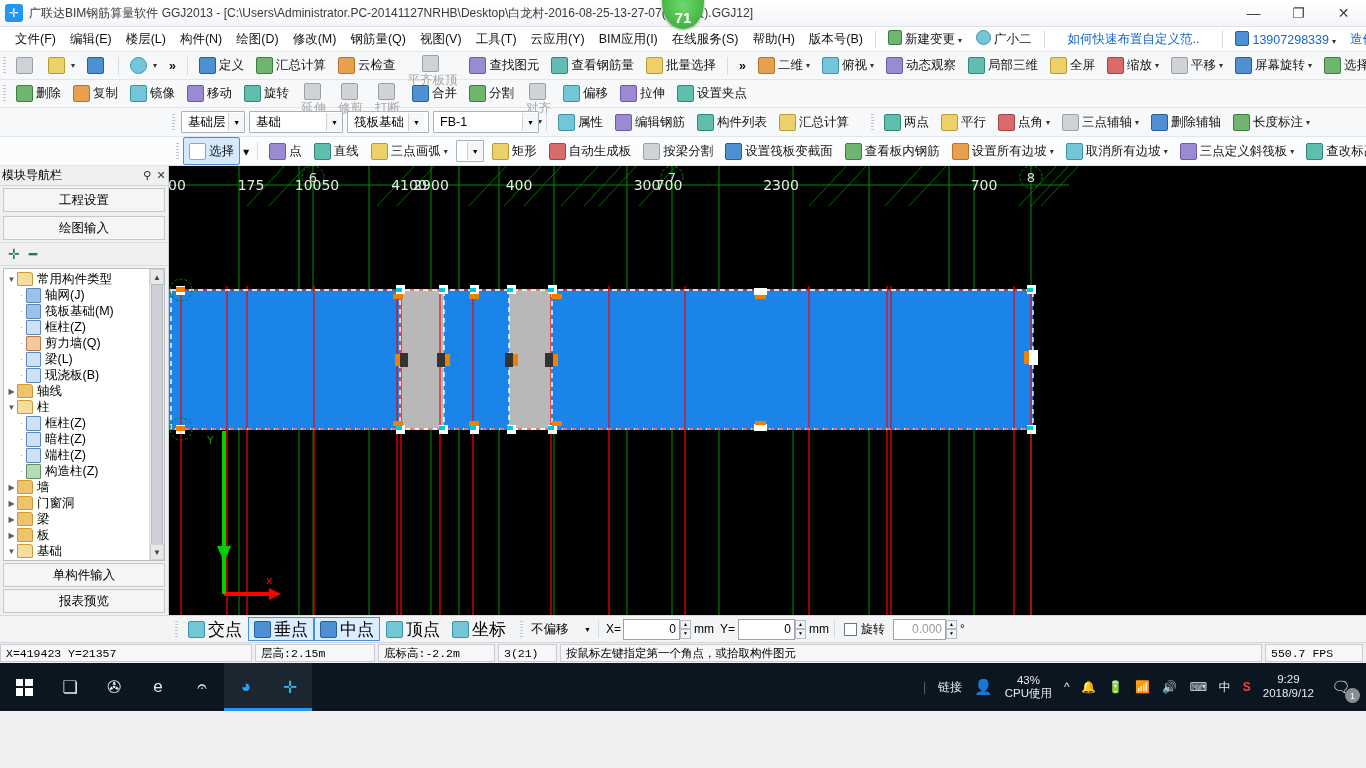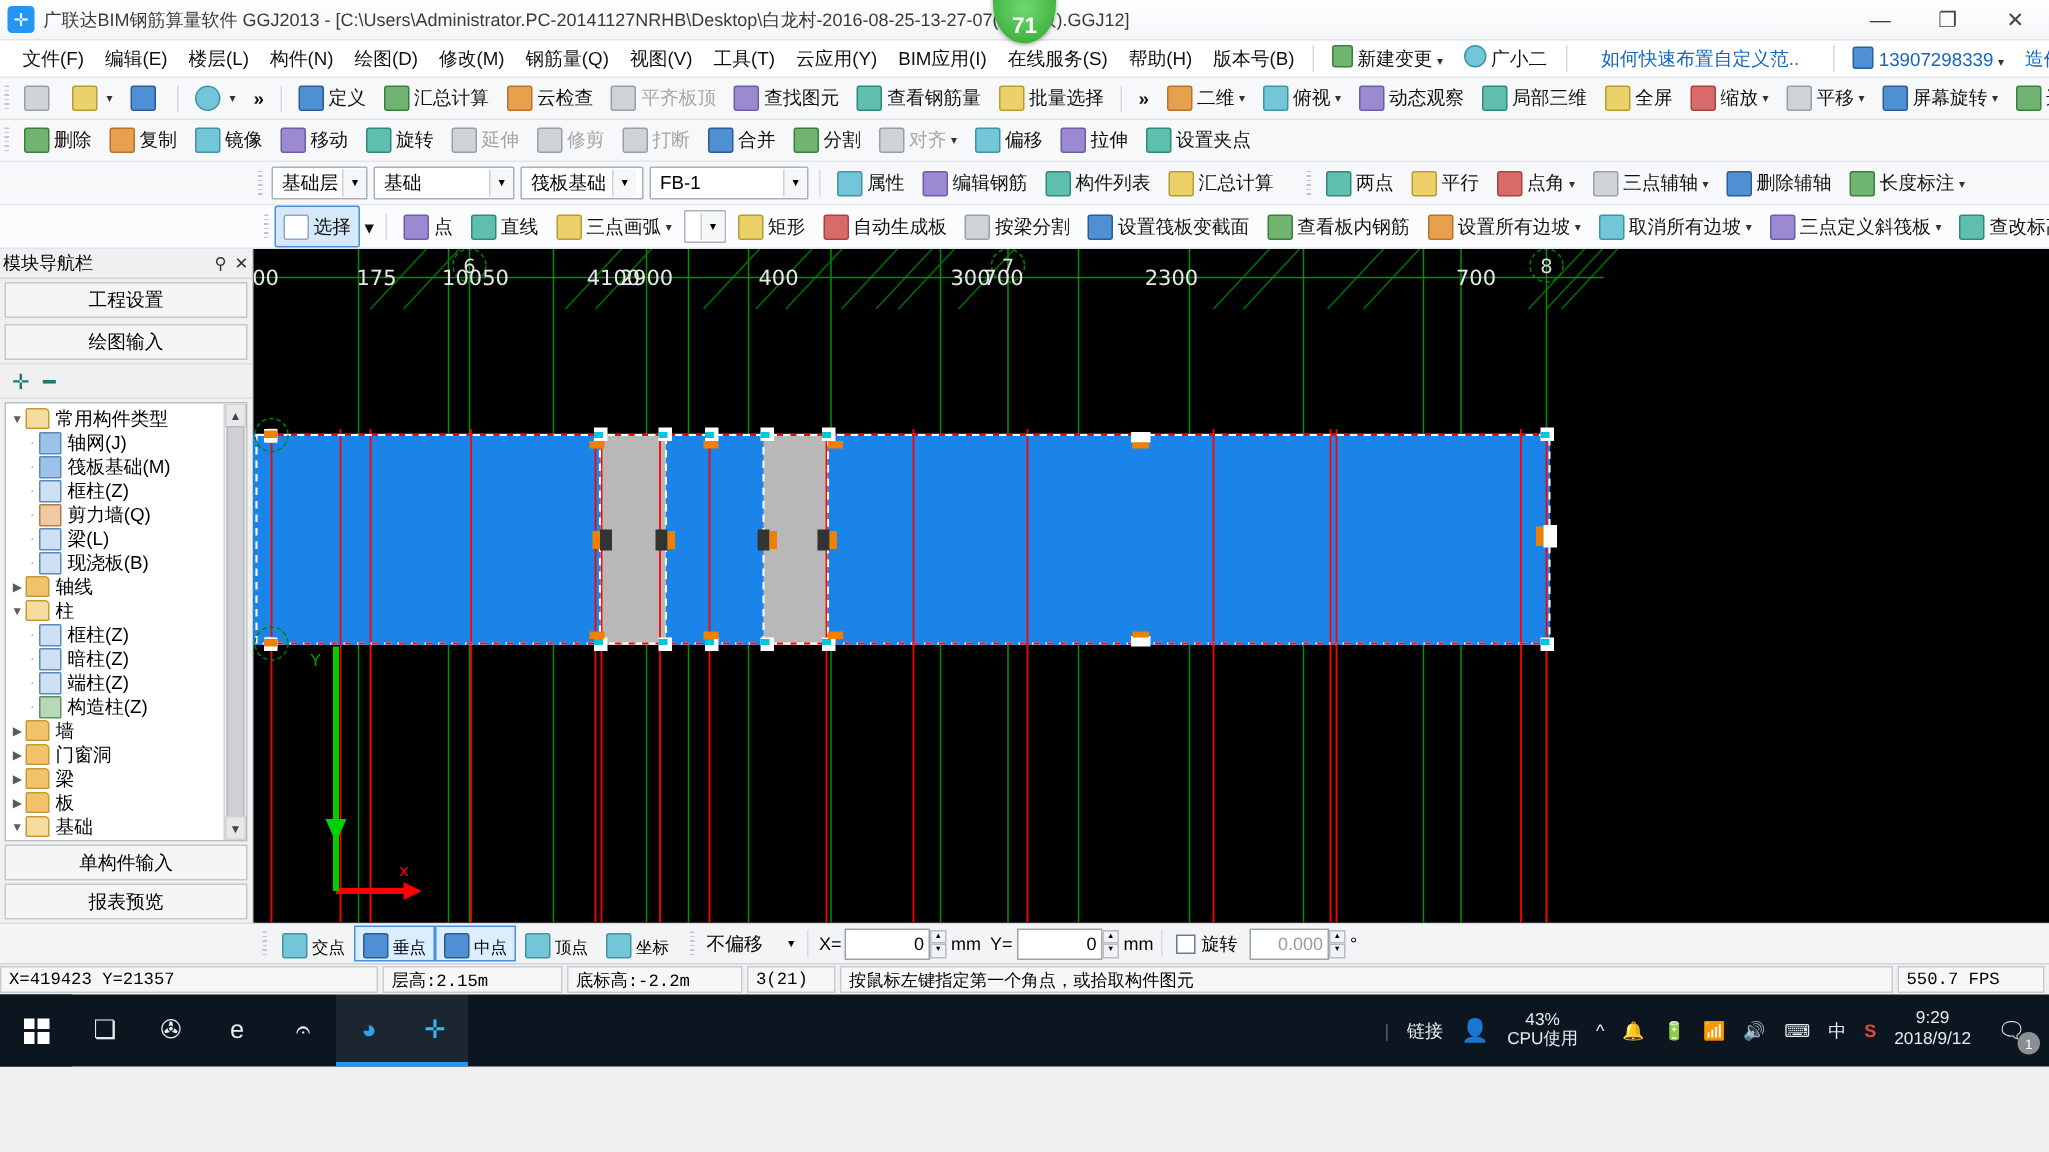--- a/index.html
+++ b/index.html
@@ -30,21 +30,21 @@
   .menubar{height:24px;background:#fff;border-bottom:1px solid #e3e6ea;
     display:flex;align-items:center;padding-left:8px;white-space:nowrap;}
   .menu-item{padding:3px 7px;font-size:12.5px;color:#111;}
   .blue-link{color:#1566c0;}
 
   
   .tbrow{background:#f7f8fa;border-bottom:1px solid #e2e5e9;display:flex;align-items:center;
     white-space:nowrap;height:27px;}
   .tbtn{display:inline-flex;align-items:center;padding:2px 5px;font-size:12.5px;color:#111;
     height:22px;border:1px solid transparent;border-radius:2px;}
-  .tbtn.dis{color:#a6a6a6;}
+  .tbtn.dis{color:#a6a6a6;flex-direction:column;}
   .vsep{width:1px;height:18px;background:#d7dade;margin:0 5px;flex:none;}
   .grip{width:3px;height:17px;margin:0 4px 0 3px;flex:none;
     background:repeating-linear-gradient(to bottom,#c2c6cb 0 1px,transparent 1px 3px);}
   .caret{font-size:8px;margin-left:3px;color:#333;}
 
   
   .ic{display:inline-block;width:15px;height:15px;margin-right:3px;flex:none;
     background:#dfe9f5;border:1px solid #7d9dc0;border-radius:2px;}
   .ic.blue{background:#4f8fd4;border-color:#2c5d93;}
   .ic.green{background:#6fb56f;border-color:#3f7d3f;}
@@ -99,21 +99,21 @@
   .tscroll .ar{height:14px;display:flex;align-items:center;justify-content:center;
     font-size:8px;color:#444;background:#e8e8e8;border:1px solid #cfd2d6;}
   .tscroll .ar.bot{position:absolute;bottom:0;left:0;right:0;}
   .tscroll .thumb{position:absolute;left:1px;right:1px;top:15px;height:290px;background:#cdd0d4;border:1px solid #b5b8bc;}
   .nav-bot .navbtn{margin:2px 3px;}
 
   
   .canvaswrap{flex:1;position:relative;background:#000;overflow:hidden;}
   .optbar{height:26px;background:#f3f4f6;border-top:1px solid #d6d9dd;
     display:flex;align-items:center;white-space:nowrap;}
-  .obtn{display:inline-flex;align-items:flex-end;padding:1px 5px;height:20px;font-size:11px;
+  .obtn{display:inline-flex;align-items:center;padding:1px 5px;height:20px;font-size:17px;
     border:1px solid transparent;}
   .obtn.on{background:#dbeeff;border-color:#4a90d9;}
   .num{display:inline-flex;align-items:center;height:19px;background:#fff;
     border:1px solid #9aa3ac;width:52px;justify-content:flex-end;padding-right:3px;font-size:12px;}
   .spin{display:flex;flex-direction:column;width:11px;height:19px;margin-right:3px;}
   .spin div{flex:1;border:1px solid #b6bcc2;background:#f2f3f5;font-size:5px;
     display:flex;align-items:center;justify-content:center;line-height:1;}
   .cb{width:11px;height:11px;border:1px solid #6f7885;background:#fff;display:inline-block;margin:0 4px;}
 
   

